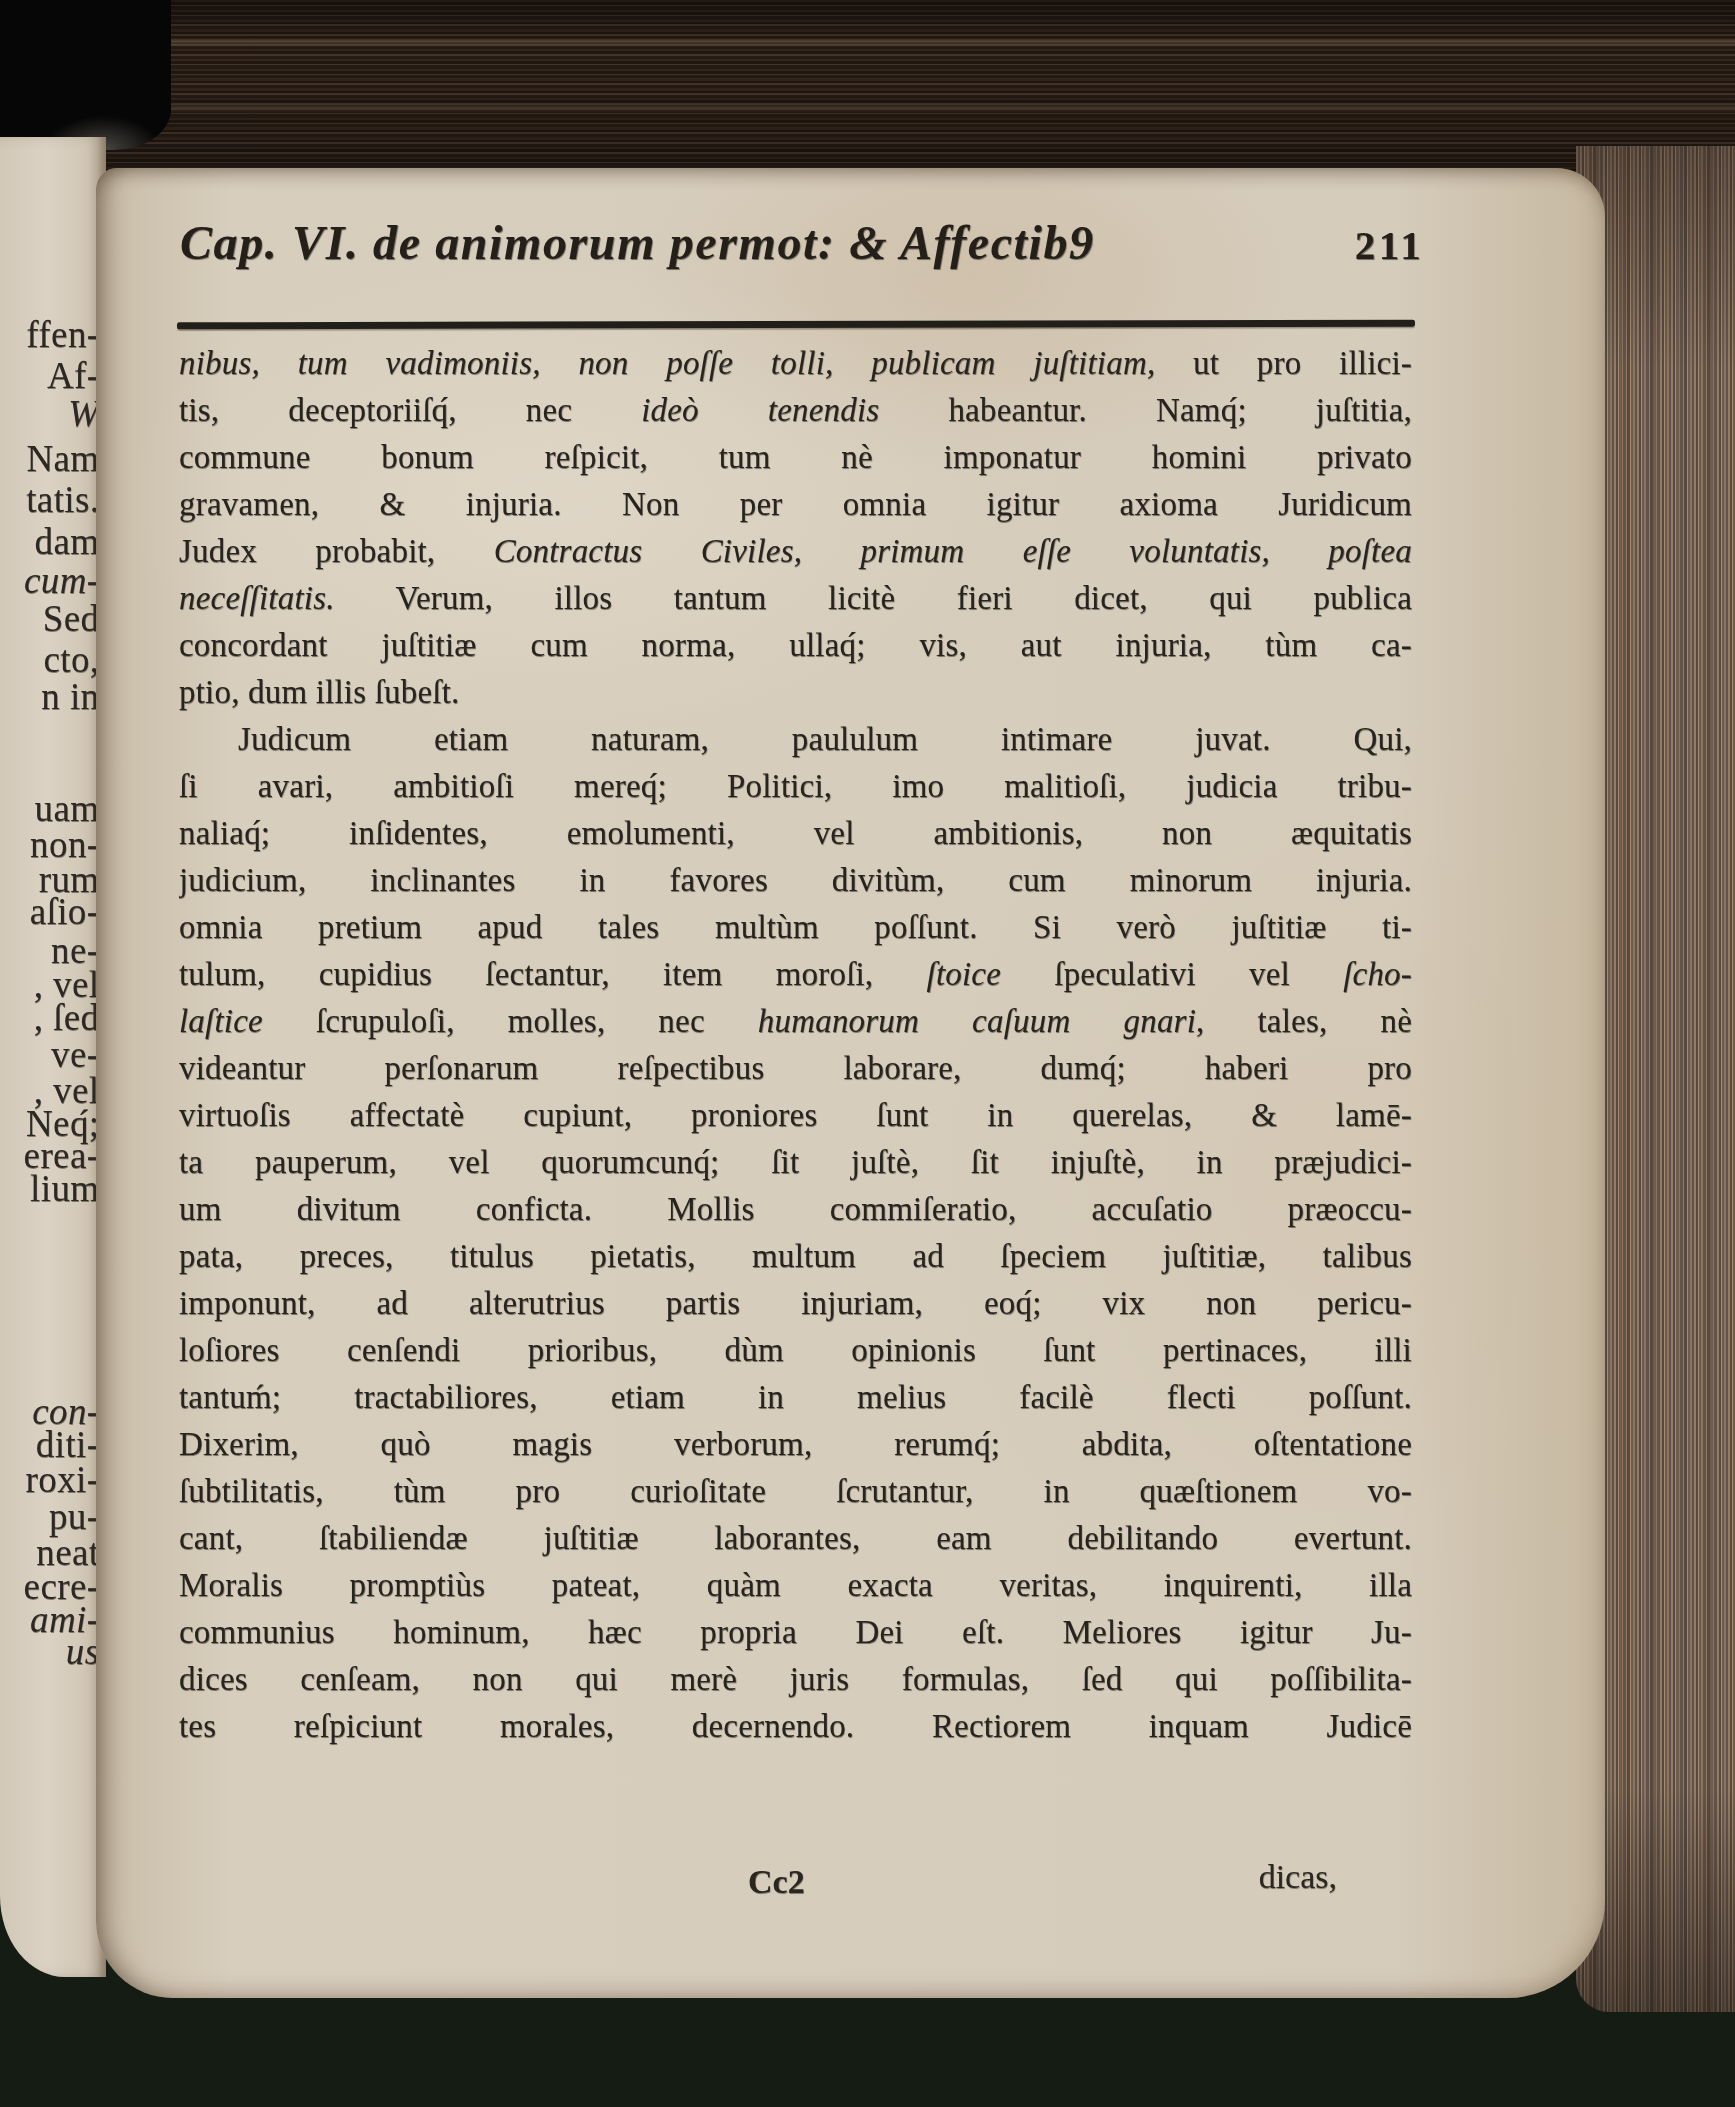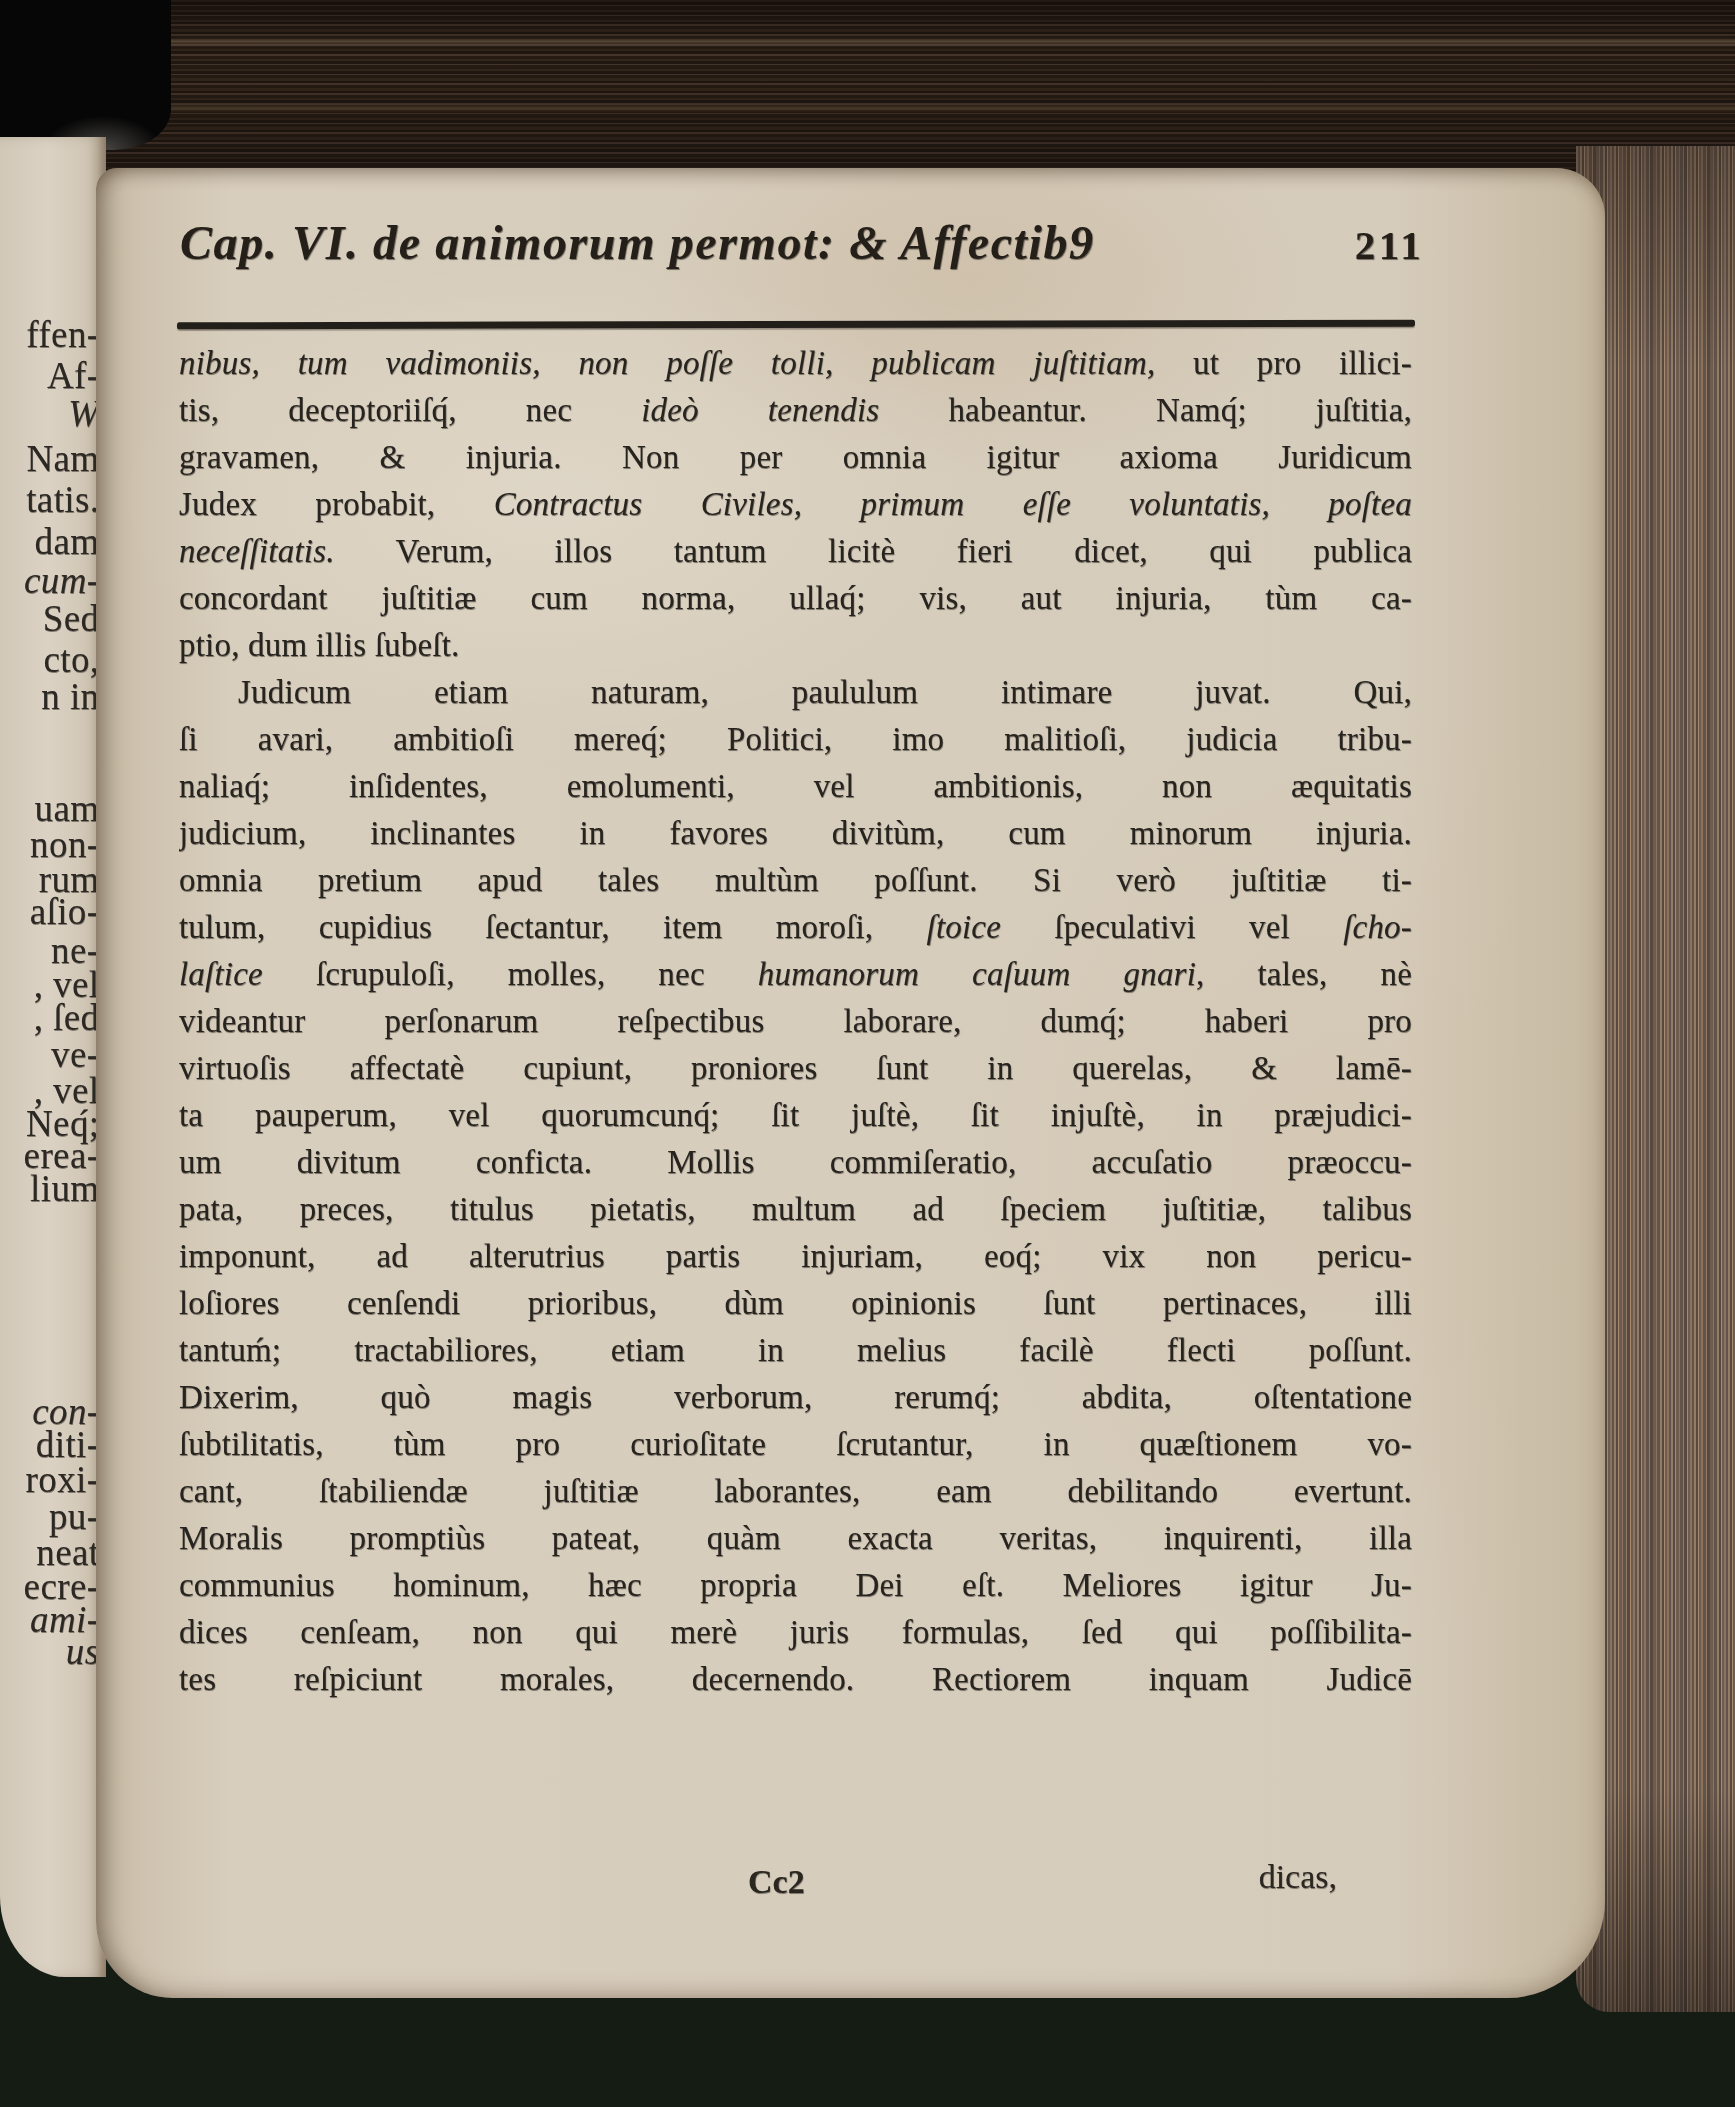--- a/index.html
+++ b/index.html
@@ -119,20 +119,21 @@
     <div class="running-header">
       <span>Cap. VI. de animorum permot: &amp; Affectib9</span>
       <span class="spacer"></span>
       <span class="pagenum">211</span>
     </div>
     <div class="header-rule"></div>
 
     <div class="body-text">
         <div class="line just"><span class="it">nibus, tum vadimoniis, non poſſe tolli, publicam juſtitiam,</span><span> ut pro illici-</span></div>
         <div class="line just"><span>tis, deceptoriiſq́, nec </span><span class="it">ideò tenendis</span><span> habeantur.  Namq́; juſtitia,</span></div>
+        <div class="line just"><span>commune bonum reſpicit, tum nè imponatur homini privato</span></div>
         <div class="line just"><span>gravamen, &amp; injuria.  Non per omnia igitur axioma Juridicum</span></div>
         <div class="line just"><span>Judex probabit, </span><span class="it">Contractus Civiles, primum eſſe voluntatis, poſtea</span></div>
         <div class="line just"><span class="it">neceſſitatis.</span><span>  Verum, illos tantum licitè fieri dicet, qui publica</span></div>
         <div class="line just"><span>concordant juſtitiæ cum norma, ullaq́; vis, aut injuria, tùm ca-</span></div>
         <div class="line"><span>ptio, dum illis ſubeſt.</span></div>
         <div class="line just indent"><span>Judicum etiam naturam, paululum intimare juvat.  Qui,</span></div>
         <div class="line just"><span>ſi avari, ambitioſi mereq́; Politici, imo malitioſi, judicia tribu-</span></div>
         <div class="line just"><span>naliaq́; inſidentes, emolumenti, vel ambitionis, non æquitatis</span></div>
         <div class="line just"><span>judicium, inclinantes in favores divitùm, cum minorum injuria.</span></div>
         <div class="line just"><span>omnia pretium apud tales multùm poſſunt.  Si verò juſtitiæ ti-</span></div>

